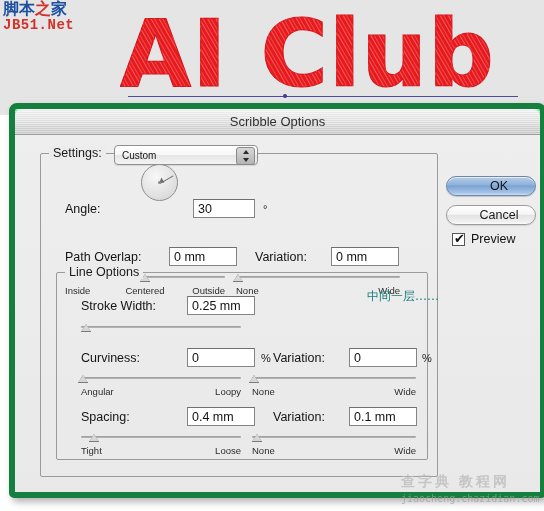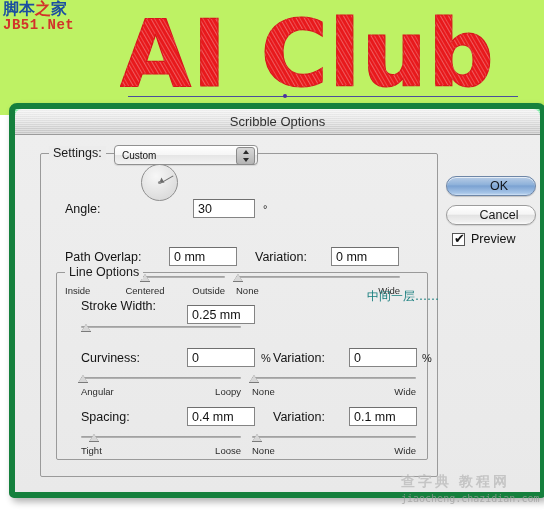--- a/index.html
+++ b/index.html
@@ -4,21 +4,21 @@
 <style>
   html,body{margin:0;padding:0;}
   body{
     width:544px;height:511px;overflow:hidden;
     background:#ffffff;
     font-family:"Liberation Sans","DejaVu Sans",sans-serif;
     position:relative;
   }
 
   
-  #artwork{position:absolute;left:0;top:0;width:544px;height:115px;background:#bef264;overflow:hidden;}
+  #artwork{position:absolute;left:0;top:0;width:544px;height:115px;background:#e5e5e5;overflow:hidden;}
 
   #site-logo{position:absolute;left:3px;top:1px;line-height:1.05;}
   #site-logo .cn{font-size:16px;font-weight:bold;color:#1b4fa0;letter-spacing:0px;}
   #site-logo .cn .mid{color:#d3322a;}
   #site-logo .en{font-size:14px;font-weight:bold;color:#d3322a;font-family:"Liberation Mono","DejaVu Sans Mono",monospace;letter-spacing:0.5px;}
 
   #scribble-art{
     position:absolute;left:120px;top:8px;width:400px;height:92px;
   }
   #scribble-art svg{display:block;}
@@ -280,21 +280,21 @@
         <span class="track"></span>
         <span class="thumb" style="left:1%;"></span>
         <span class="tick" style="left:0;">None</span>
         <span class="tick r" style="left:100%;">Wide</span>
       </div>
 
       <div class="groupbox" id="line-group">
         <div class="group-label">Line Options</div>
 
         <div class="lbl" style="left:24px;top:26px;">Stroke Width:</div>
-        <div class="field" style="left:130px;top:32px;width:68px;">0.25 mm</div>
+        <div class="field" style="left:130px;top:23px;width:68px;">0.25 mm</div>
         <div class="slider" style="left:24px;top:49px;width:160px;">
           <span class="track"></span>
           <span class="thumb" style="left:3%;"></span>
         </div>
 
         <div class="lbl" style="left:24px;top:78px;">Curviness:</div>
         <div class="field" style="left:130px;top:75px;width:68px;">0</div>
         <div class="unit" style="left:204px;top:79px;">%</div>
 
         <div class="lbl" style="left:216px;top:78px;">Variation:</div>

